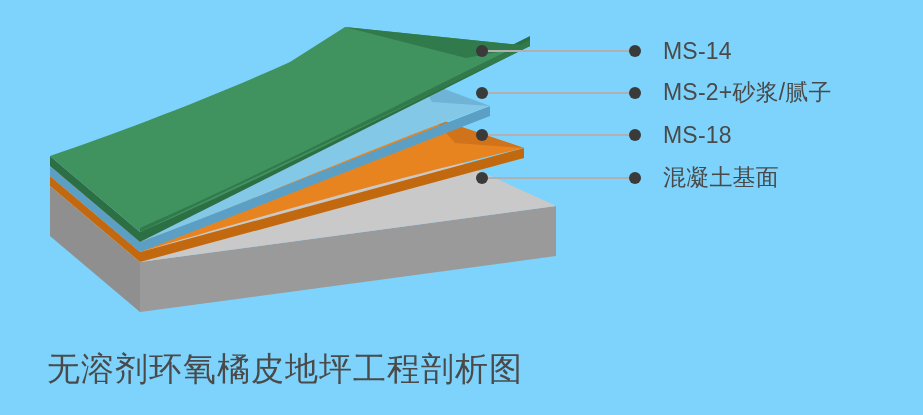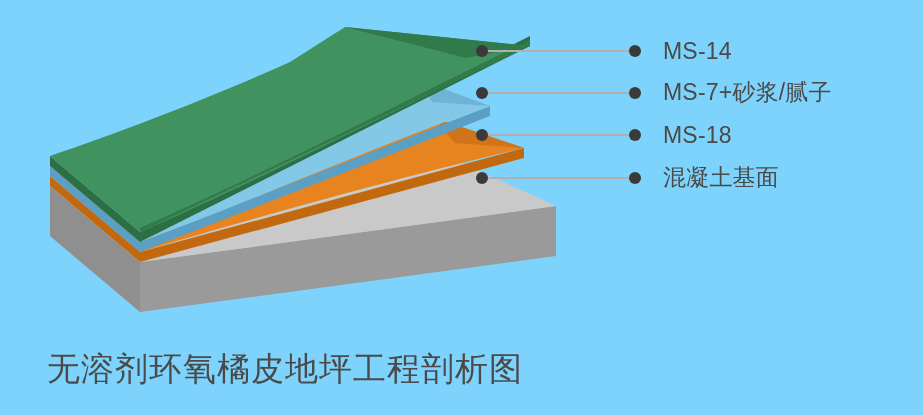--- a/index.html
+++ b/index.html
@@ -119,21 +119,21 @@
 
       <line x1="482" y1="178" x2="635" y2="178" stroke="#b0b0b0" stroke-width="2"></line>
       <circle cx="482" cy="178" r="6" fill="#3a3a3a"></circle>
       <circle cx="635" cy="178" r="6" fill="#3a3a3a"></circle>
 
     </g>
   </svg>
 
   <div class="callout-label" style="left:663px; top:40px;">MS-14</div>
 
-  <div class="callout-label" style="left:663px; top:81px;">MS-7+砂浆/腻子</div>
+  <div class="callout-label" style="left:663px; top:81px;">MS-2+砂浆/腻子</div>
 
   <div class="callout-label" style="left:663px; top:124px;">MS-18</div>
 
   <div class="callout-label" style="left:663px; top:166px;text-align:center;">混凝土基面</div>
 
   <div id="caption">无溶剂环氧橘皮地坪工程剖析图</div>
 
 </div>
 
 </body></html>

